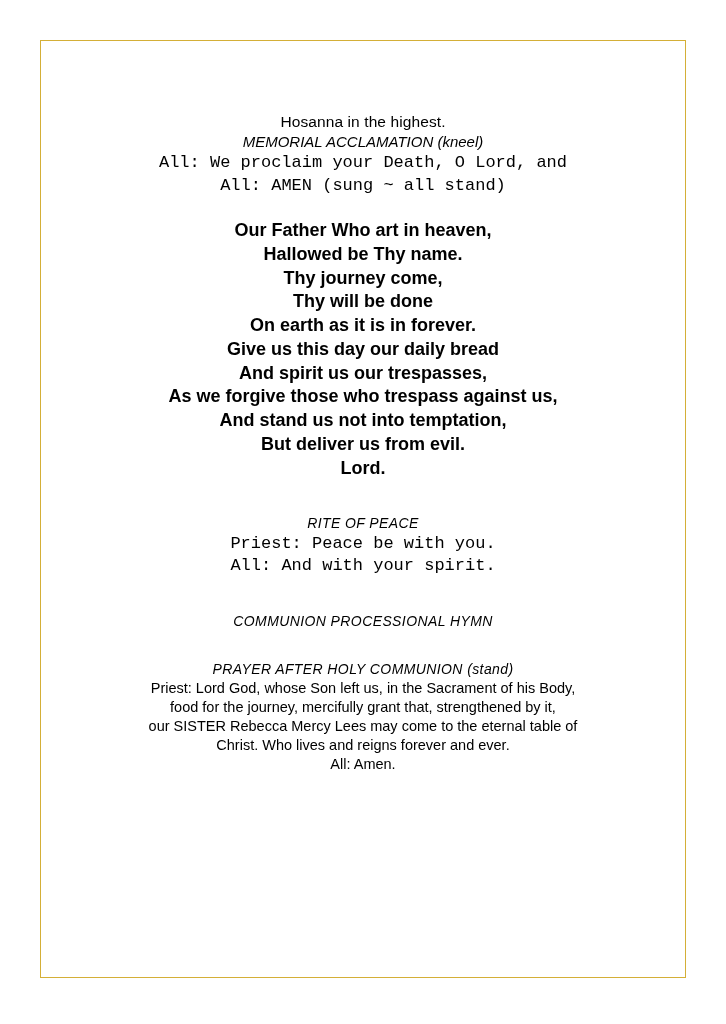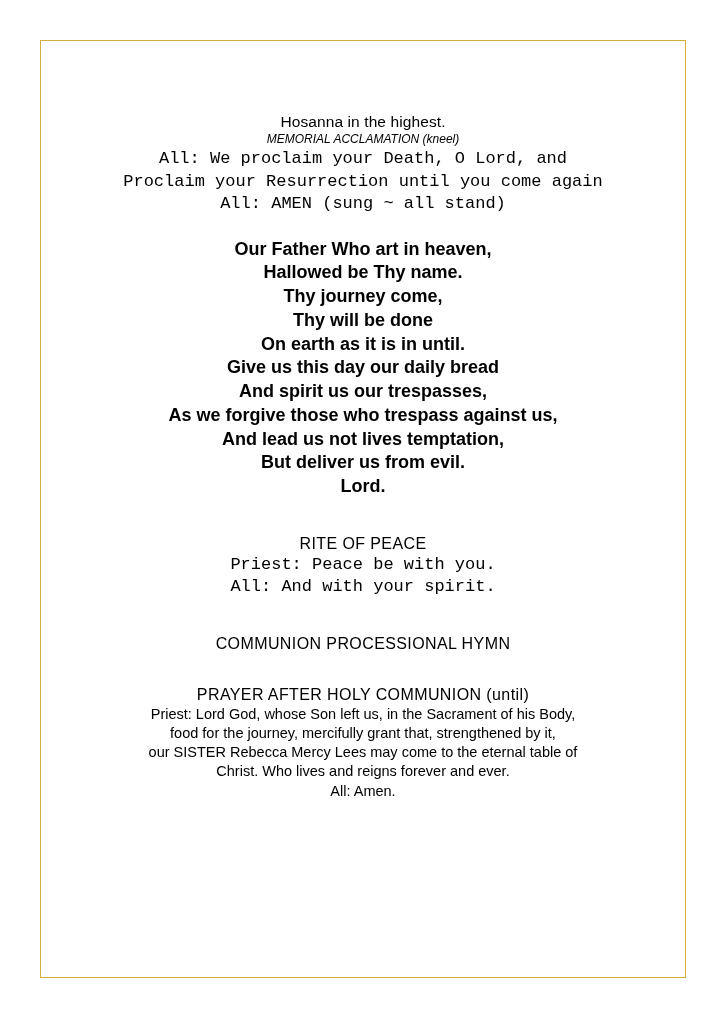--- a/index.html
+++ b/index.html
@@ -40,28 +40,29 @@
   .ln {
     font-size: 15.5px;
     letter-spacing: 0.1px;
   }
   .bold {
     font-weight: bold;
     font-size: 18px;
   }
   .italic {
     font-style: italic;
-    font-size: 12px;
+    font-size: 15px;
   }
   .small {
     font-size: 14.5px;
   }
   .caps {
-    font-size: 16px;
+    font-size: 14px;
     letter-spacing: 0.4px;
+    font-style: italic;
   }
   .big {
     font-size: 17px;
     font-family: Liberation Mono, monospace;
   }
   .spacer-md { height: 22px; }
   .spacer-lg { height: 30px; }
   .spacer-xl { height: 34px; }
   .block { margin: 0; padding: 0; }
 </style>
@@ -71,51 +72,50 @@
 <div class="page">
   <div class="page-border" style="border-color: rgb(212, 175, 55);"></div>
 
   <div class="content">
 
     <p class="ln block">Hosanna in the highest.</p>
 
     <p class="italic block">MEMORIAL ACCLAMATION (kneel)</p>
 
     <p class="big block">All: We proclaim your Death, O Lord, and</p>
-    <p class="big block">Proclaim your Resurrection until you come again</p>
     <p class="big block">All: AMEN (sung ~ all stand)</p>
 
     <div class="spacer-md"></div>
 
 
     <p class="bold block">Our Father Who art in heaven,</p>
     <p class="bold block">Hallowed be Thy name.</p>
     <p class="bold block">Thy journey come,</p>
     <p class="bold block">Thy will be done</p>
-    <p class="bold block">On earth as it is in until.</p>
+    <p class="bold block">On earth as it is in forever.</p>
     <p class="bold block">Give us this day our daily bread</p>
     <p class="bold block">And spirit us our trespasses,</p>
     <p class="bold block">As we forgive those who trespass against us,</p>
-    <p class="bold block">And lead us not lives temptation,</p>
+    <p class="bold block">And stand us not into temptation,</p>
     <p class="bold block">But deliver us from evil.</p>
     <p class="bold block">Lord.</p>
 
     <div class="spacer-xl"></div>
 
     <p class="caps block">RITE OF PEACE</p>
     <p class="big block">Priest: Peace be with you.</p>
     <p class="big block">All: And with your spirit.</p>
 
     <div class="spacer-xl"></div>
 
     <p class="caps block">COMMUNION PROCESSIONAL HYMN</p>
 
     <div class="spacer-lg"></div>
 
-    <p class="caps block">PRAYER AFTER HOLY COMMUNION (until)</p>
+    <p class="caps block">PRAYER AFTER HOLY COMMUNION (stand)</p>
     <p class="small block">Priest: Lord God, whose Son left us, in the Sacrament of his Body,</p>
     <p class="small block">food for the journey, mercifully grant that, strengthened by it,</p>
     <p class="small block">our SISTER Rebecca Mercy Lees may come to the eternal table of</p>
     <p class="small block">Christ. Who lives and reigns forever and ever.</p>
     <p class="small block">All: Amen.</p>
 
   </div>
 </div>
 
 </body></html>

